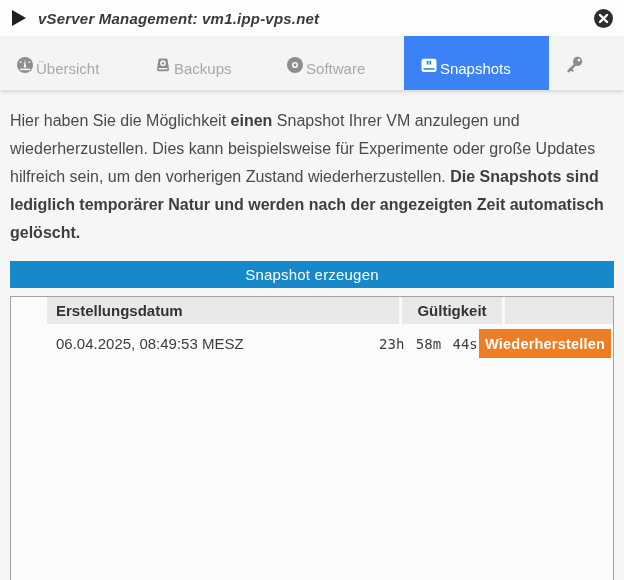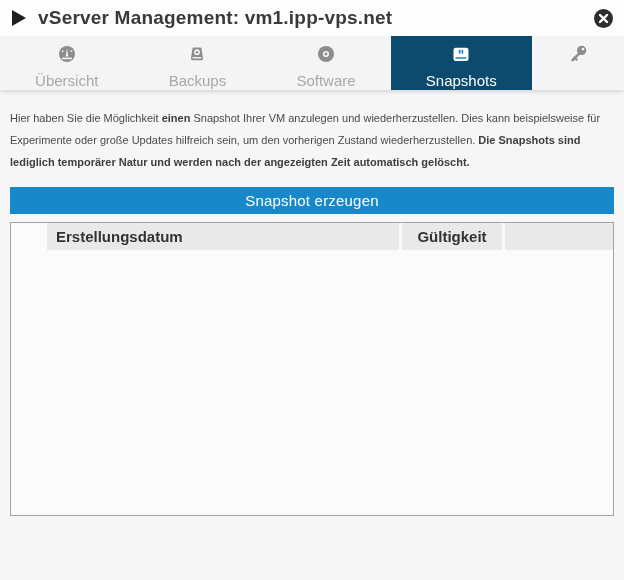--- a/index.html
+++ b/index.html
@@ -10,46 +10,46 @@
     -webkit-font-smoothing:antialiased;
   }
   
   .titlebar{
     height:36px;background:#fdfdfd;
     display:flex;align-items:center;
     padding:0 10px;box-sizing:border-box;
   }
   .play{display:flex;align-items:center;margin-left:2px;}
   .titlebar h1{
-    margin:0 12px 0 12px;font-size:19px;font-weight:700;
-    color:#3a3a3a;letter-spacing:.2px;
+    margin:0 12px 0 12px;font-size:15px;font-weight:700;
+    color:#3a3a3a;letter-spacing:.2px;font-style:italic;
   }
   .close-btn{
     margin-left:auto;width:22px;height:22px;border:none;padding:0;
     background:transparent;cursor:pointer;display:flex;align-items:center;justify-content:center;
   }
   
   .tabbar{
     height:54px;background:#f4f4f4;display:flex;align-items:stretch;
     box-shadow:0 2px 4px rgba(0,0,0,.13);position:relative;z-index:2;
   }
   .tab{
     --bg:#f4f4f4;
-    flex:1 1 auto;display:flex;flex-direction:column;align-items:center;justify-content:flex-start;
+    flex:1 1 auto;display:flex;align-items:center;justify-content:flex-start;
     padding:7px 14px 0;cursor:pointer;color:#8d8d8d;
   }
   .tab .tlabel{font-size:15px;color:#a8a8a8;margin-top:3px;white-space:nowrap;}
-  .tab.active{--bg:#1789ca;background:#0c4a6e;}
+  .tab.active{--bg:#1789ca;background:#3b82f6;}
   .tab.active .tlabel{color:#ffffff;}
   .tab svg{color:#8d8d8d;}
   .tab.active svg{color:#ffffff;}
   
   main{position:relative;z-index:1;padding:0 10px;box-sizing:border-box;}
   .desc{
-    width:598px;margin:17px 0 0;font-size:11px;line-height:22px;color:#4a4a4a;
+    width:598px;margin:17px 0 0;font-size:16px;line-height:28px;color:#4a4a4a;
   }
   .desc b{font-weight:700;color:#3e3e3e;}
   .create-btn{
     display:block;width:100%;height:27px;margin-top:14px;border:none;cursor:pointer;
     background:#1789ca;color:#ffffff;font-family:inherit;
     font-size:15px;font-weight:400;letter-spacing:.2px;
   }
   
   .table{
     margin-top:8px;height:294px;box-sizing:border-box;
@@ -159,14 +159,21 @@
   <p class="desc"><span>Hier haben Sie die Möglichkeit </span><b>einen</b><span> Snapshot Ihrer VM anzulegen und wiederherzustellen. Dies kann beispielsweise für Experimente oder große Updates hilfreich sein, um den vorherigen Zustand wiederherzustellen. </span><b>Die Snapshots sind lediglich temporärer Natur und werden nach der angezeigten Zeit automatisch gelöscht.</b></p>
 
   <button class="create-btn">Snapshot erzeugen</button>
 
   <section class="table">
     <div class="thead">
       <div class="th c1">Erstellungsdatum</div>
       <div class="th c2">Gültigkeit</div>
       <div class="th c3"></div>
     </div>
+    <div class="trow">
+      <div class="td c1">06.04.2025, 08:49:53 MESZ</div>
+      <div class="td c2">23h 58m 44s</div>
+      <div class="td c3">
+        <button class="restore-btn">Wiederherstellen</button>
+      </div>
+    </div>
   </section>
 </main>
 
 </body></html>

